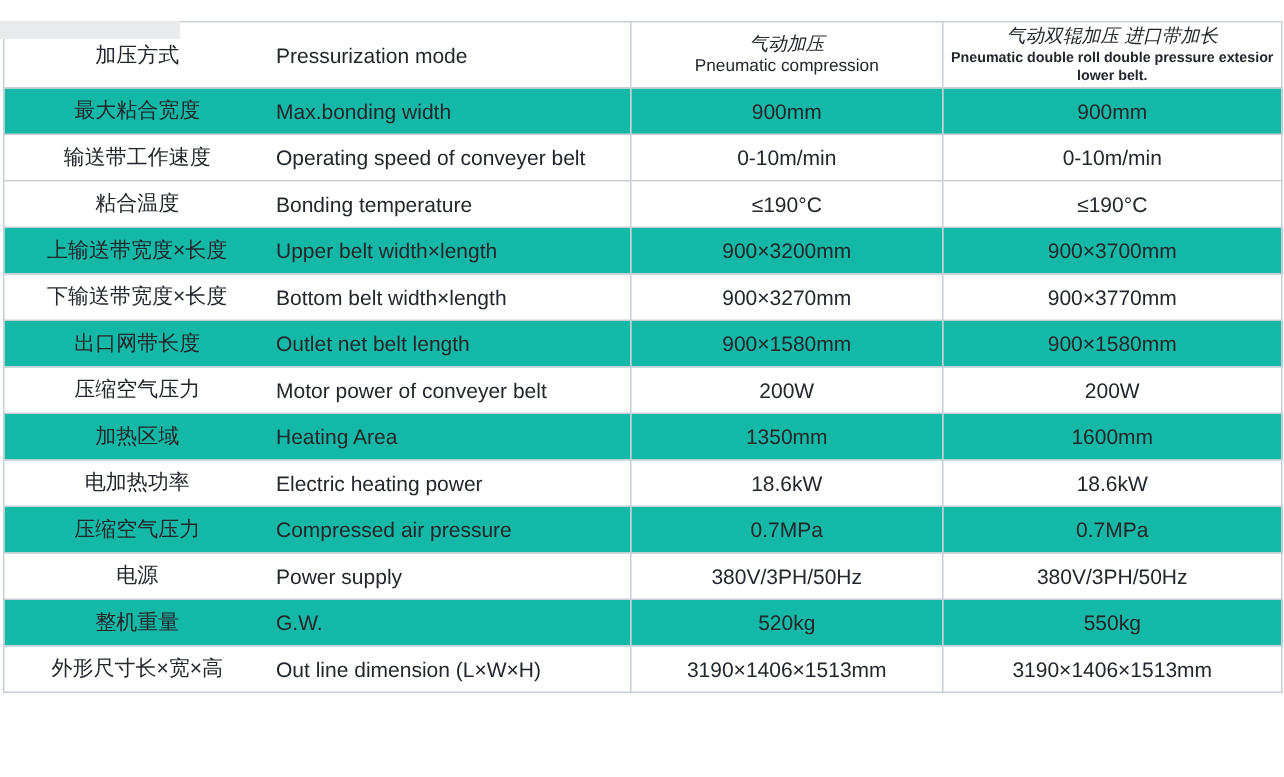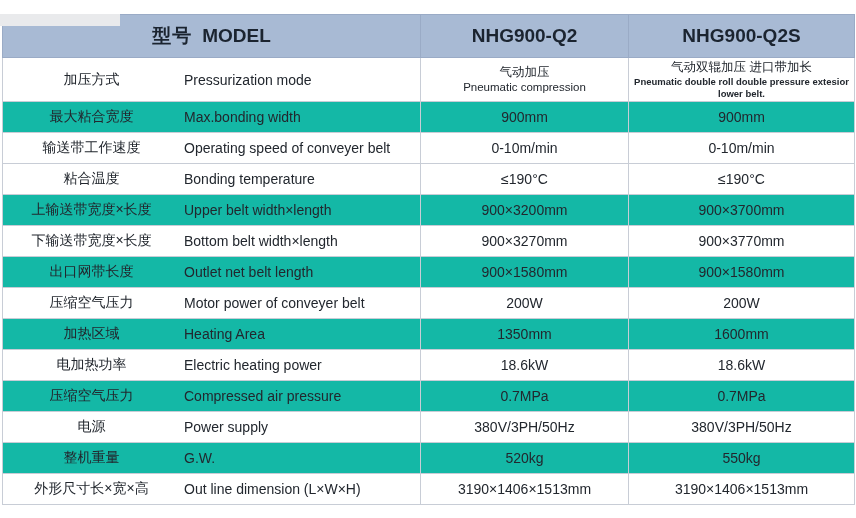--- a/index.html
+++ b/index.html
@@ -89,21 +89,21 @@
     color: #22272e;
     white-space: nowrap;
   }
   .val {
     text-align: center;
     font-size: 14px;
     color: #22272e;
     line-height: 1.25;
     padding: 2px 4px;
   }
-  .val .small-cn { display: block; font-size: 12.5px; }
+  .val .small-cn { display: block; font-size: 12.5px; font-style: italic; }
   .val .small-en { display: block; font-size: 11.5px; }
   .val .tiny-en { display: block; font-size: 9.5px; font-weight: bold; }
   .topbar {
     position: absolute;
     top: 0; left: 0;
     width: 120px;
     height: 12px;
     background: #e9eaec;
   }
 </style>
@@ -113,34 +113,20 @@
 <div class="sheet">
   <div class="topbar"></div>
 
   <table class="spec">
     <colgroup>
       <col class="c-label">
       <col class="c-q2">
       <col class="c-q2s">
     </colgroup>
     <tbody>
-      <tr class="header">
-        <td>
-          <div class="hdr-model">
-            <span class="cn">型号</span>
-            <span class="en">MODEL</span>
-          </div>
-        </td>
-        <td>
-          <div class="hdr-col">NHG900-Q2</div>
-        </td>
-        <td>
-          <div class="hdr-col">NHG900-Q2S</div>
-        </td>
-      </tr>
 
       <tr class="row tall odd">
         <td>
           <div class="label-cell">
             <span class="label-cn">加压方式</span>
             <span class="label-en">Pressurization mode</span>
           </div>
         </td>
         <td>
           <div class="val">

